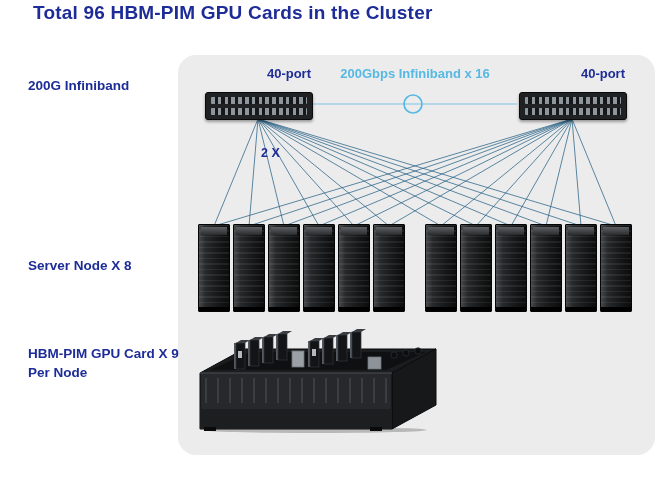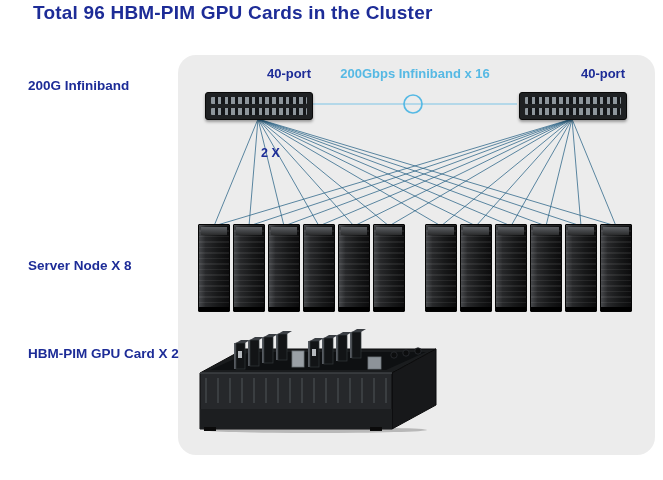--- a/index.html
+++ b/index.html
@@ -113,21 +113,22 @@
     </g>
   </svg>
 
   <div class="side-label lbl-switch">
     <div>200G Infiniband</div>
   </div>
   <div class="side-label lbl-server">
     <div>Server Node X 8</div>
   </div>
   <div class="side-label lbl-gpu">
-    <div>HBM-PIM GPU Card X 2</div>
+    <div>HBM-PIM GPU Card X 9</div>
+    <div>Per Node</div>
   </div>
 
   <div class="port-label left">40-port</div>
   <div class="port-label right">40-port</div>
   <div class="interconnect">200Gbps Infiniband x 16</div>
 
   <div class="switch left"></div>
   <div class="switch right"></div>
 
   <div class="mult">2 X</div>

